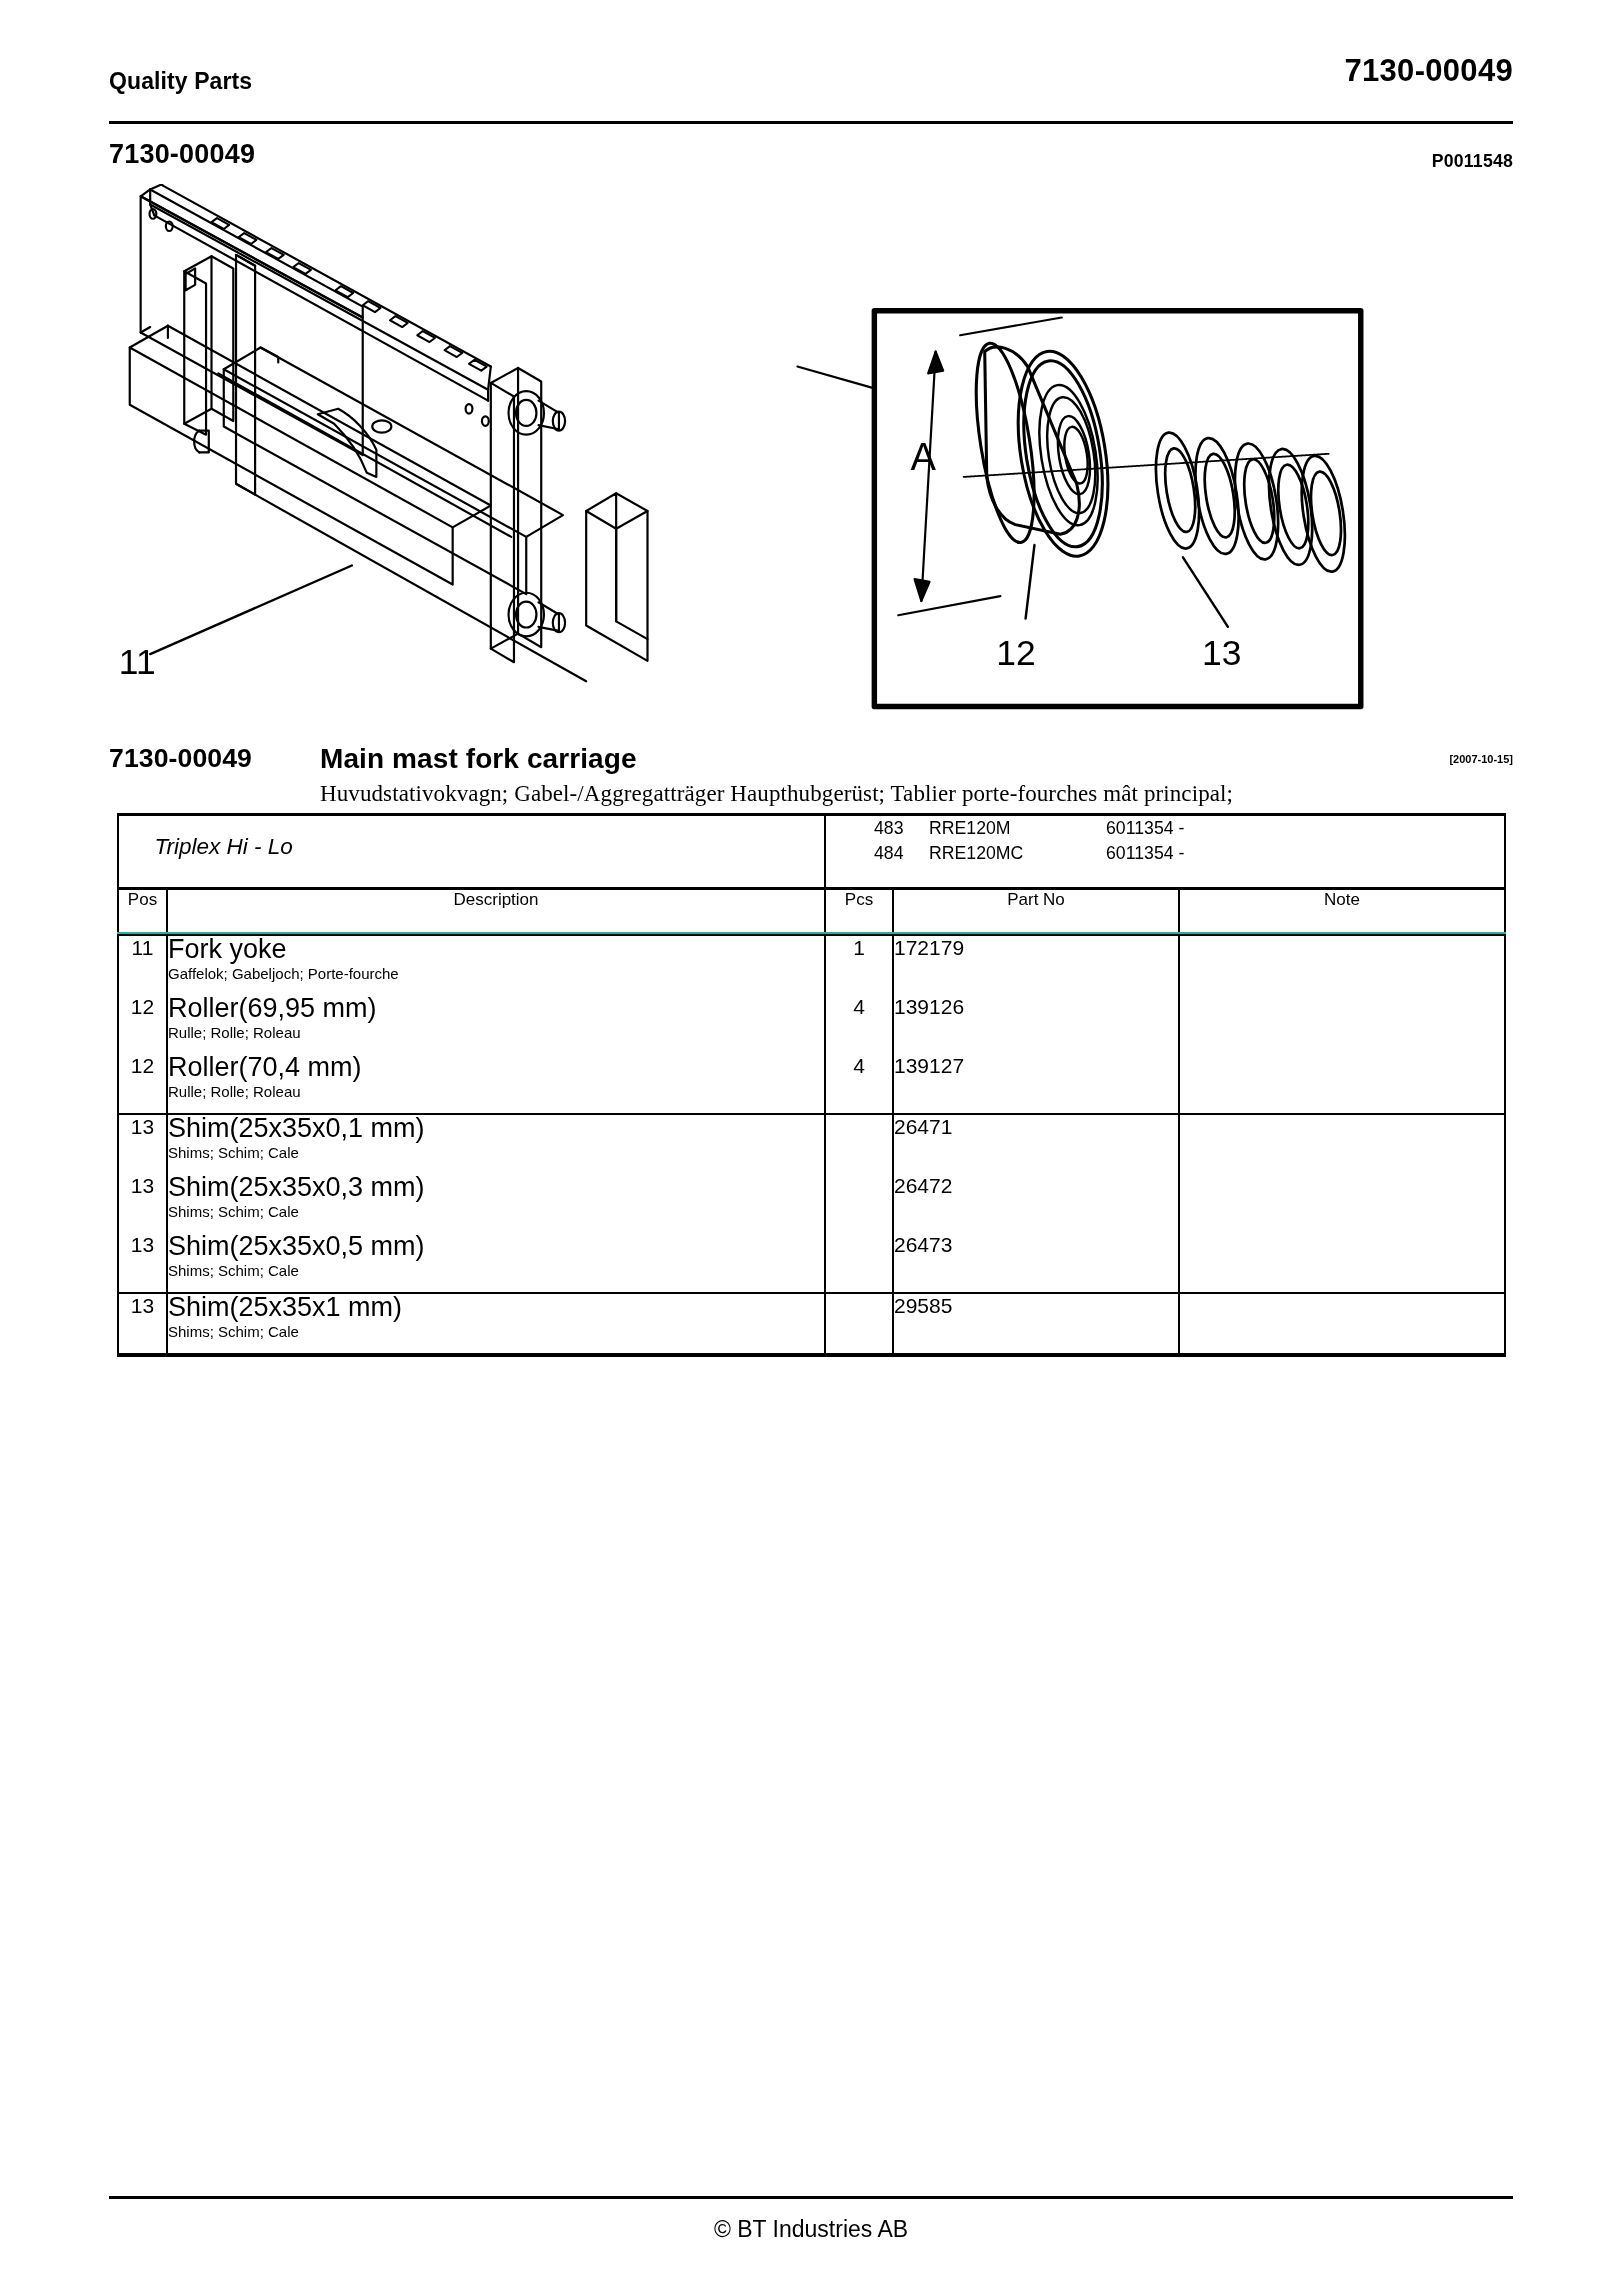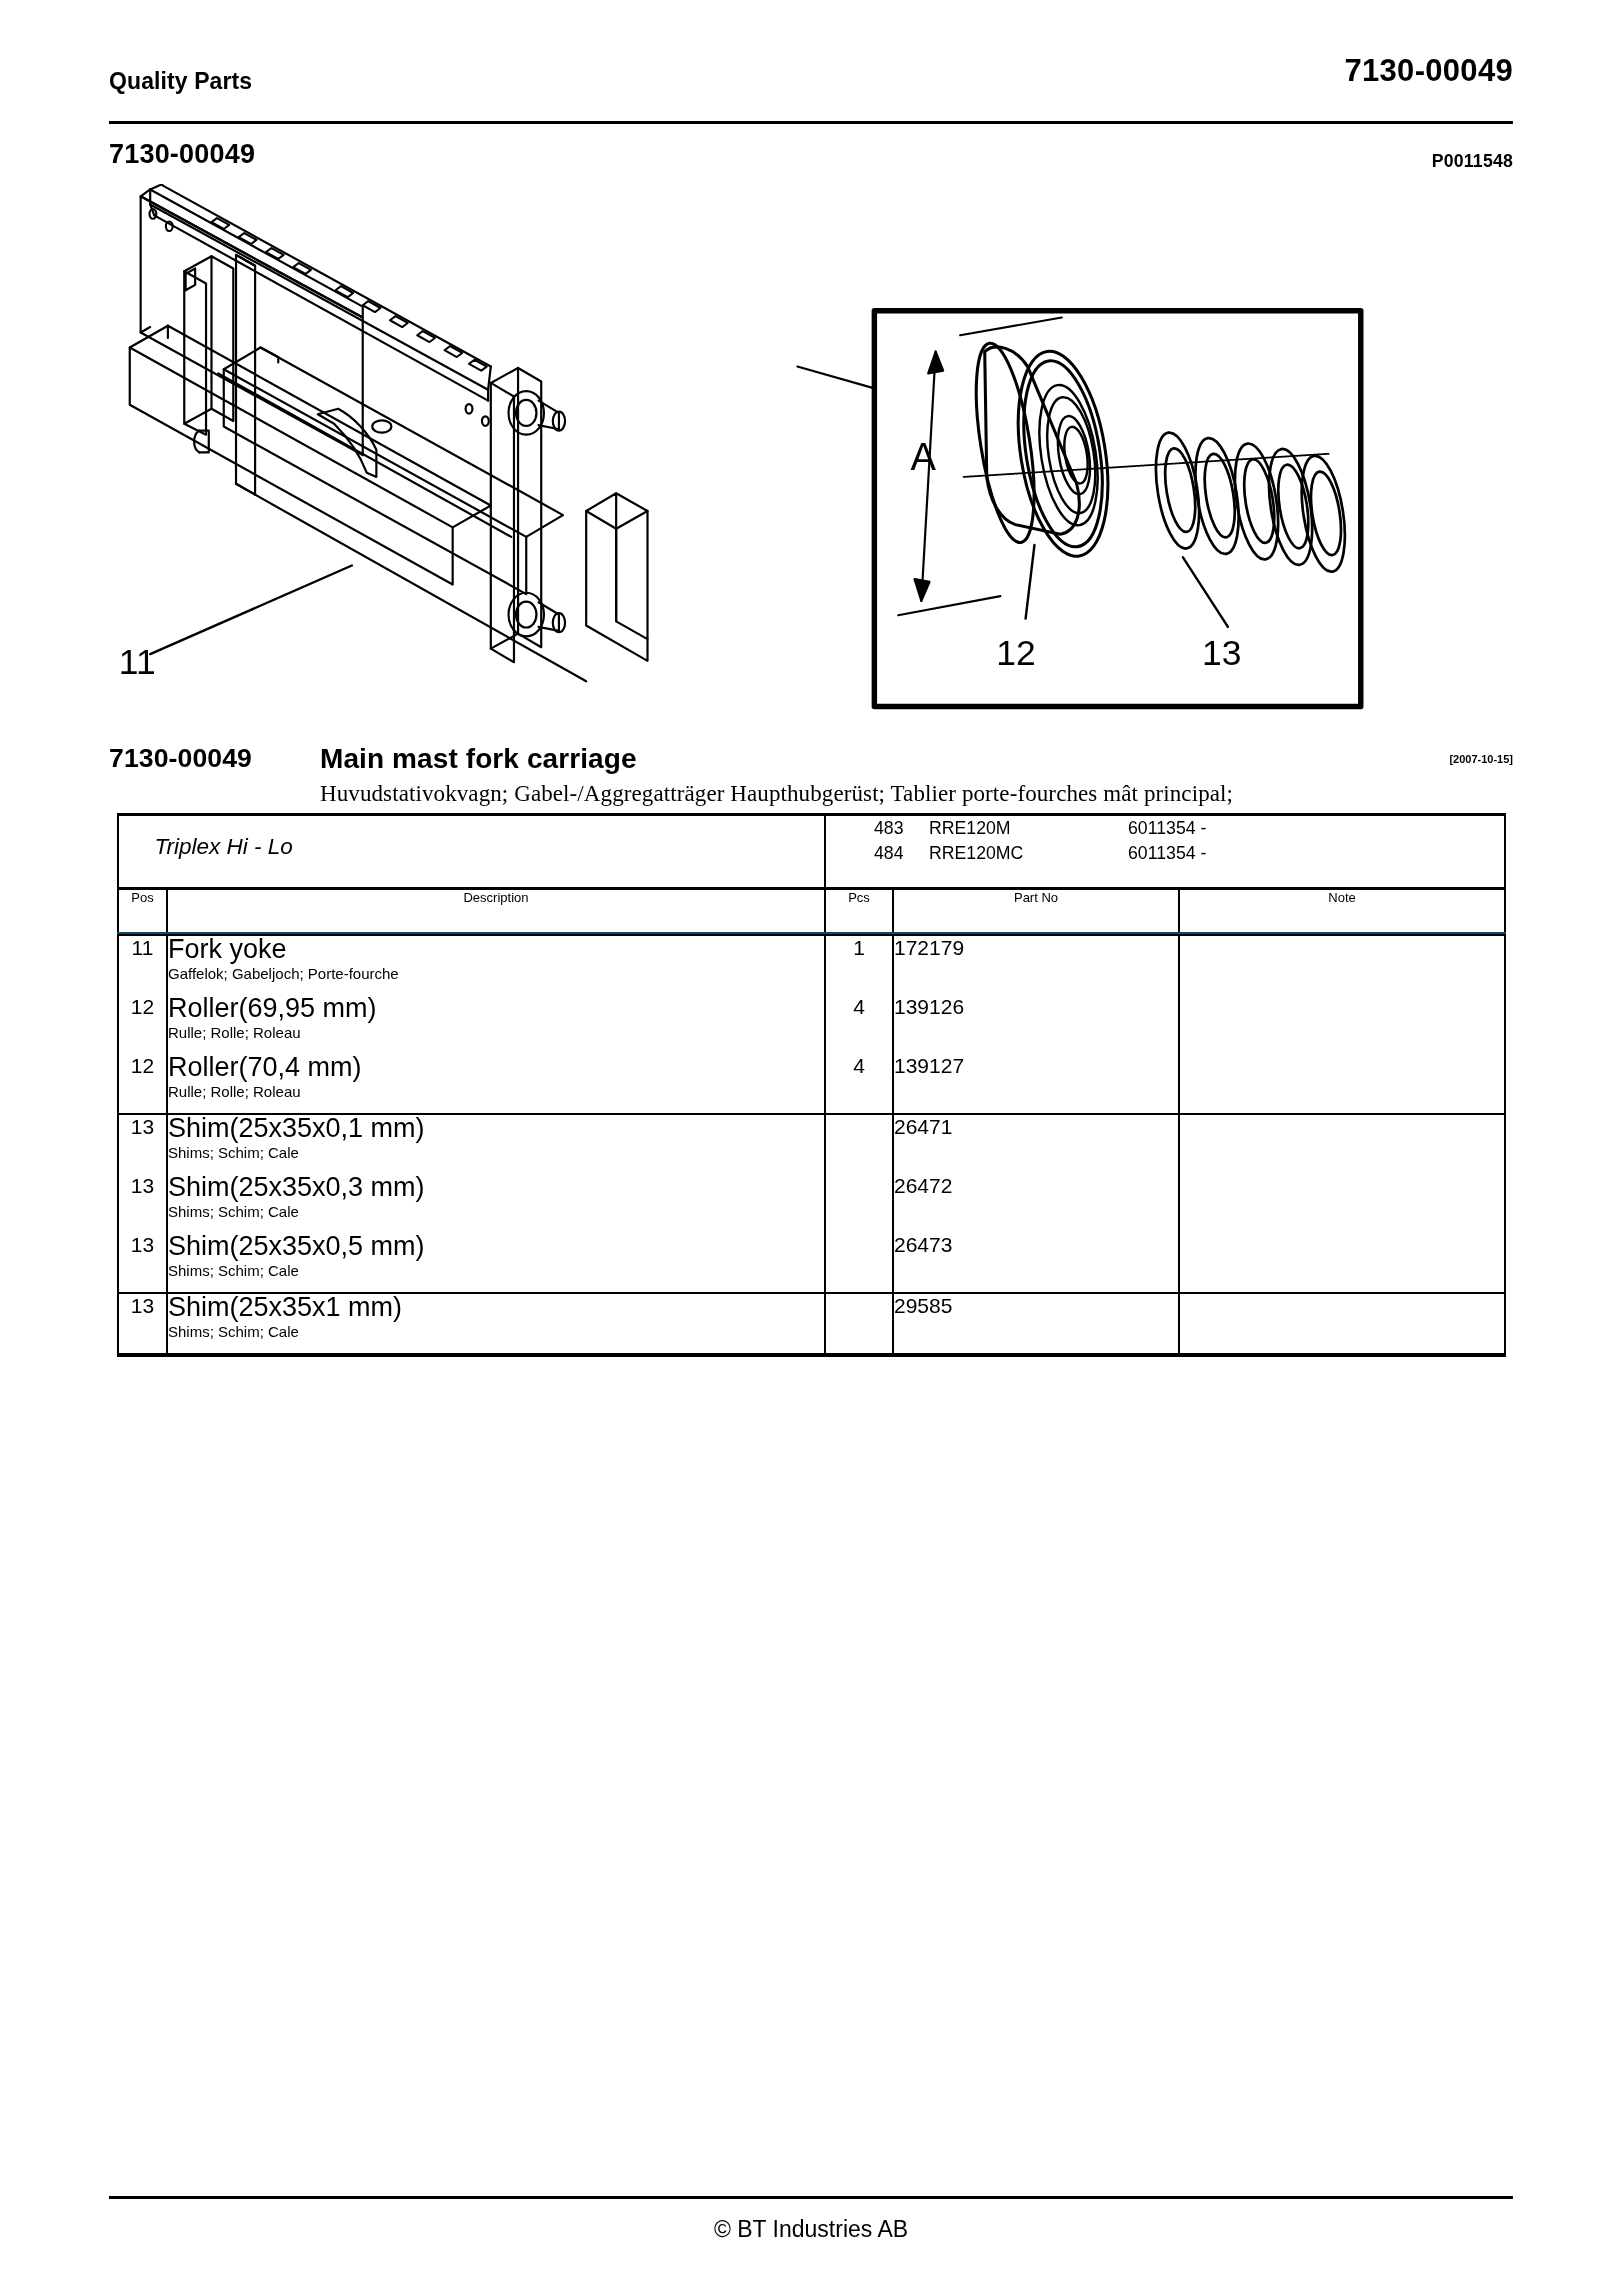--- a/index.html
+++ b/index.html
@@ -154,27 +154,27 @@
     border-left: 2px solid #000;
     padding: 11px 0 0 19px;
   }
   .variant-code-row {
     font-size: 17.7px;
     line-height: 24.5px;
     white-space: nowrap;
   }
   .vc-num { display: inline-block; width: 55px; padding-left: 48px; }
   .vc-model { display: inline-block; width: 177px; }
-  .vc-serial { display: inline-block; margin-left: 22px; }
+  .vc-serial { display: inline-block; }
 
   
   .col-head td {
-    border-bottom: 2px solid #0c4a6e;
+    border-bottom: 2px solid #14b8a6;
     text-align: center;
-    font-size: 13px;
+    font-size: 17px;
     height: 42px;
     padding-top: 11px;
   }
   .col-head td.cell-pos,
   .col-head td.cell-desc,
   .col-head td.cell-pcs,
   .col-head td.cell-part,
   .col-head td.cell-note { border-left: 2px solid #000; }
   .col-head td.cell-pos { border-left: 2.7px solid #000; }
   .col-head td.cell-note { border-right: 2.7px solid #000; }

